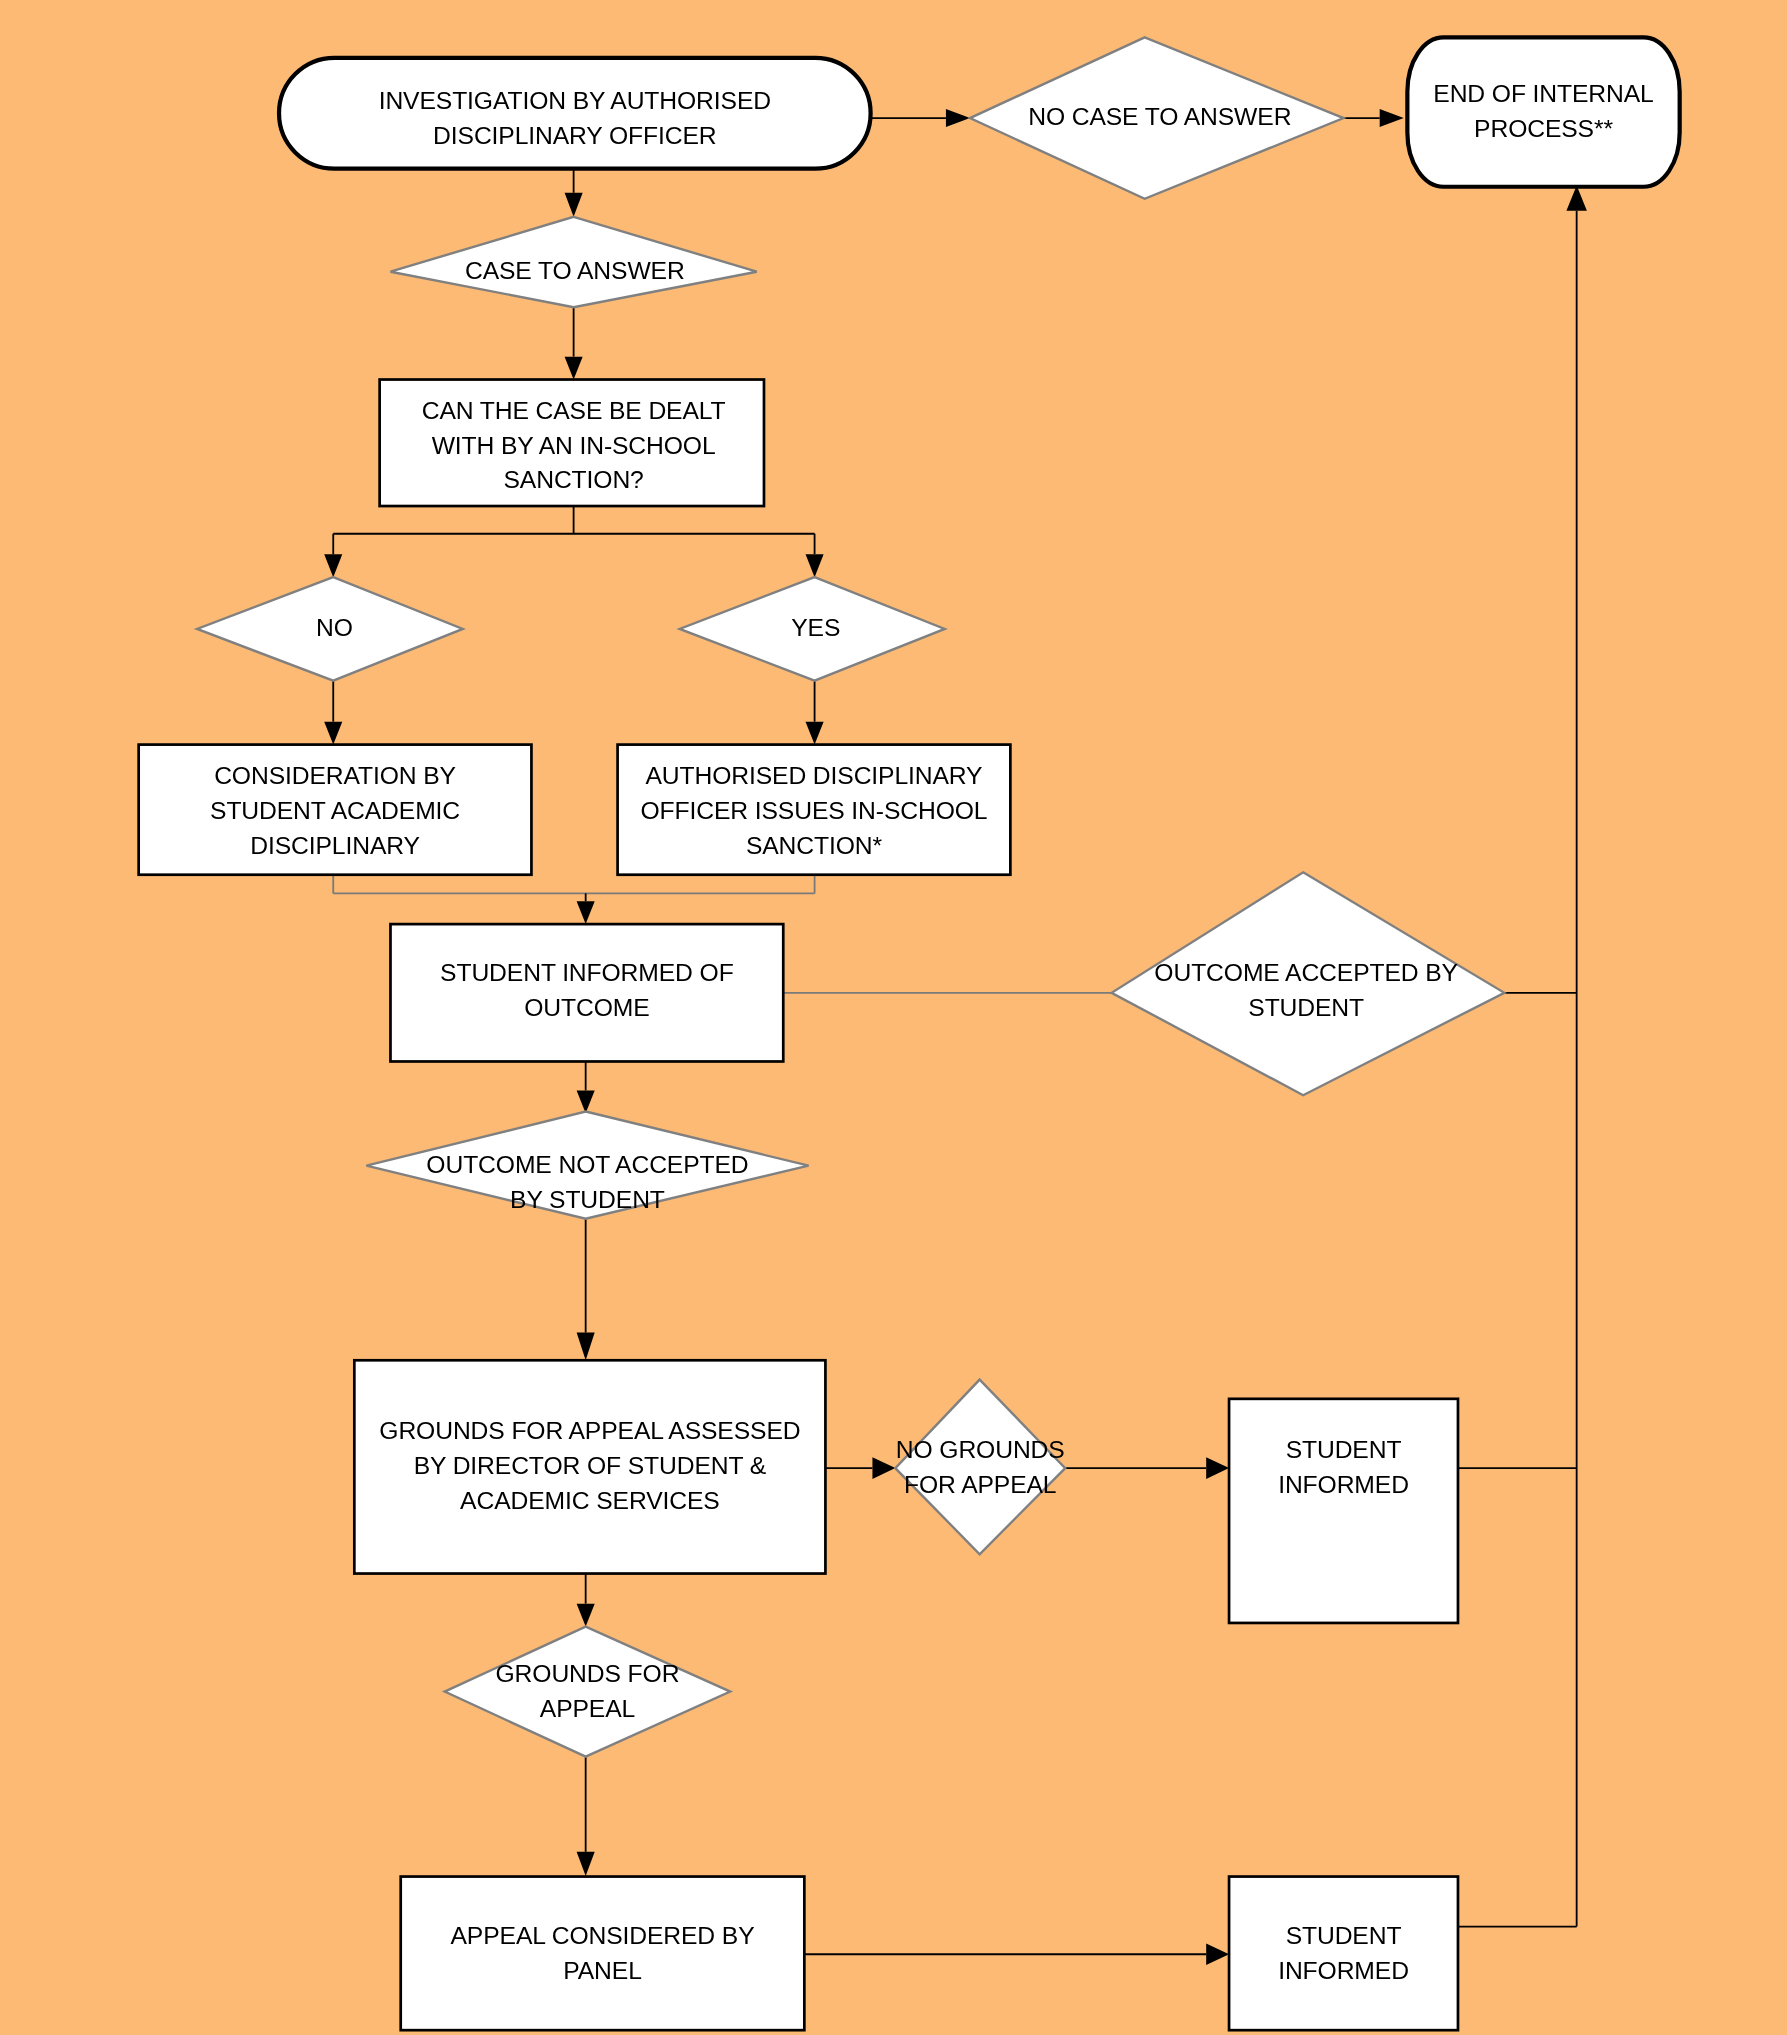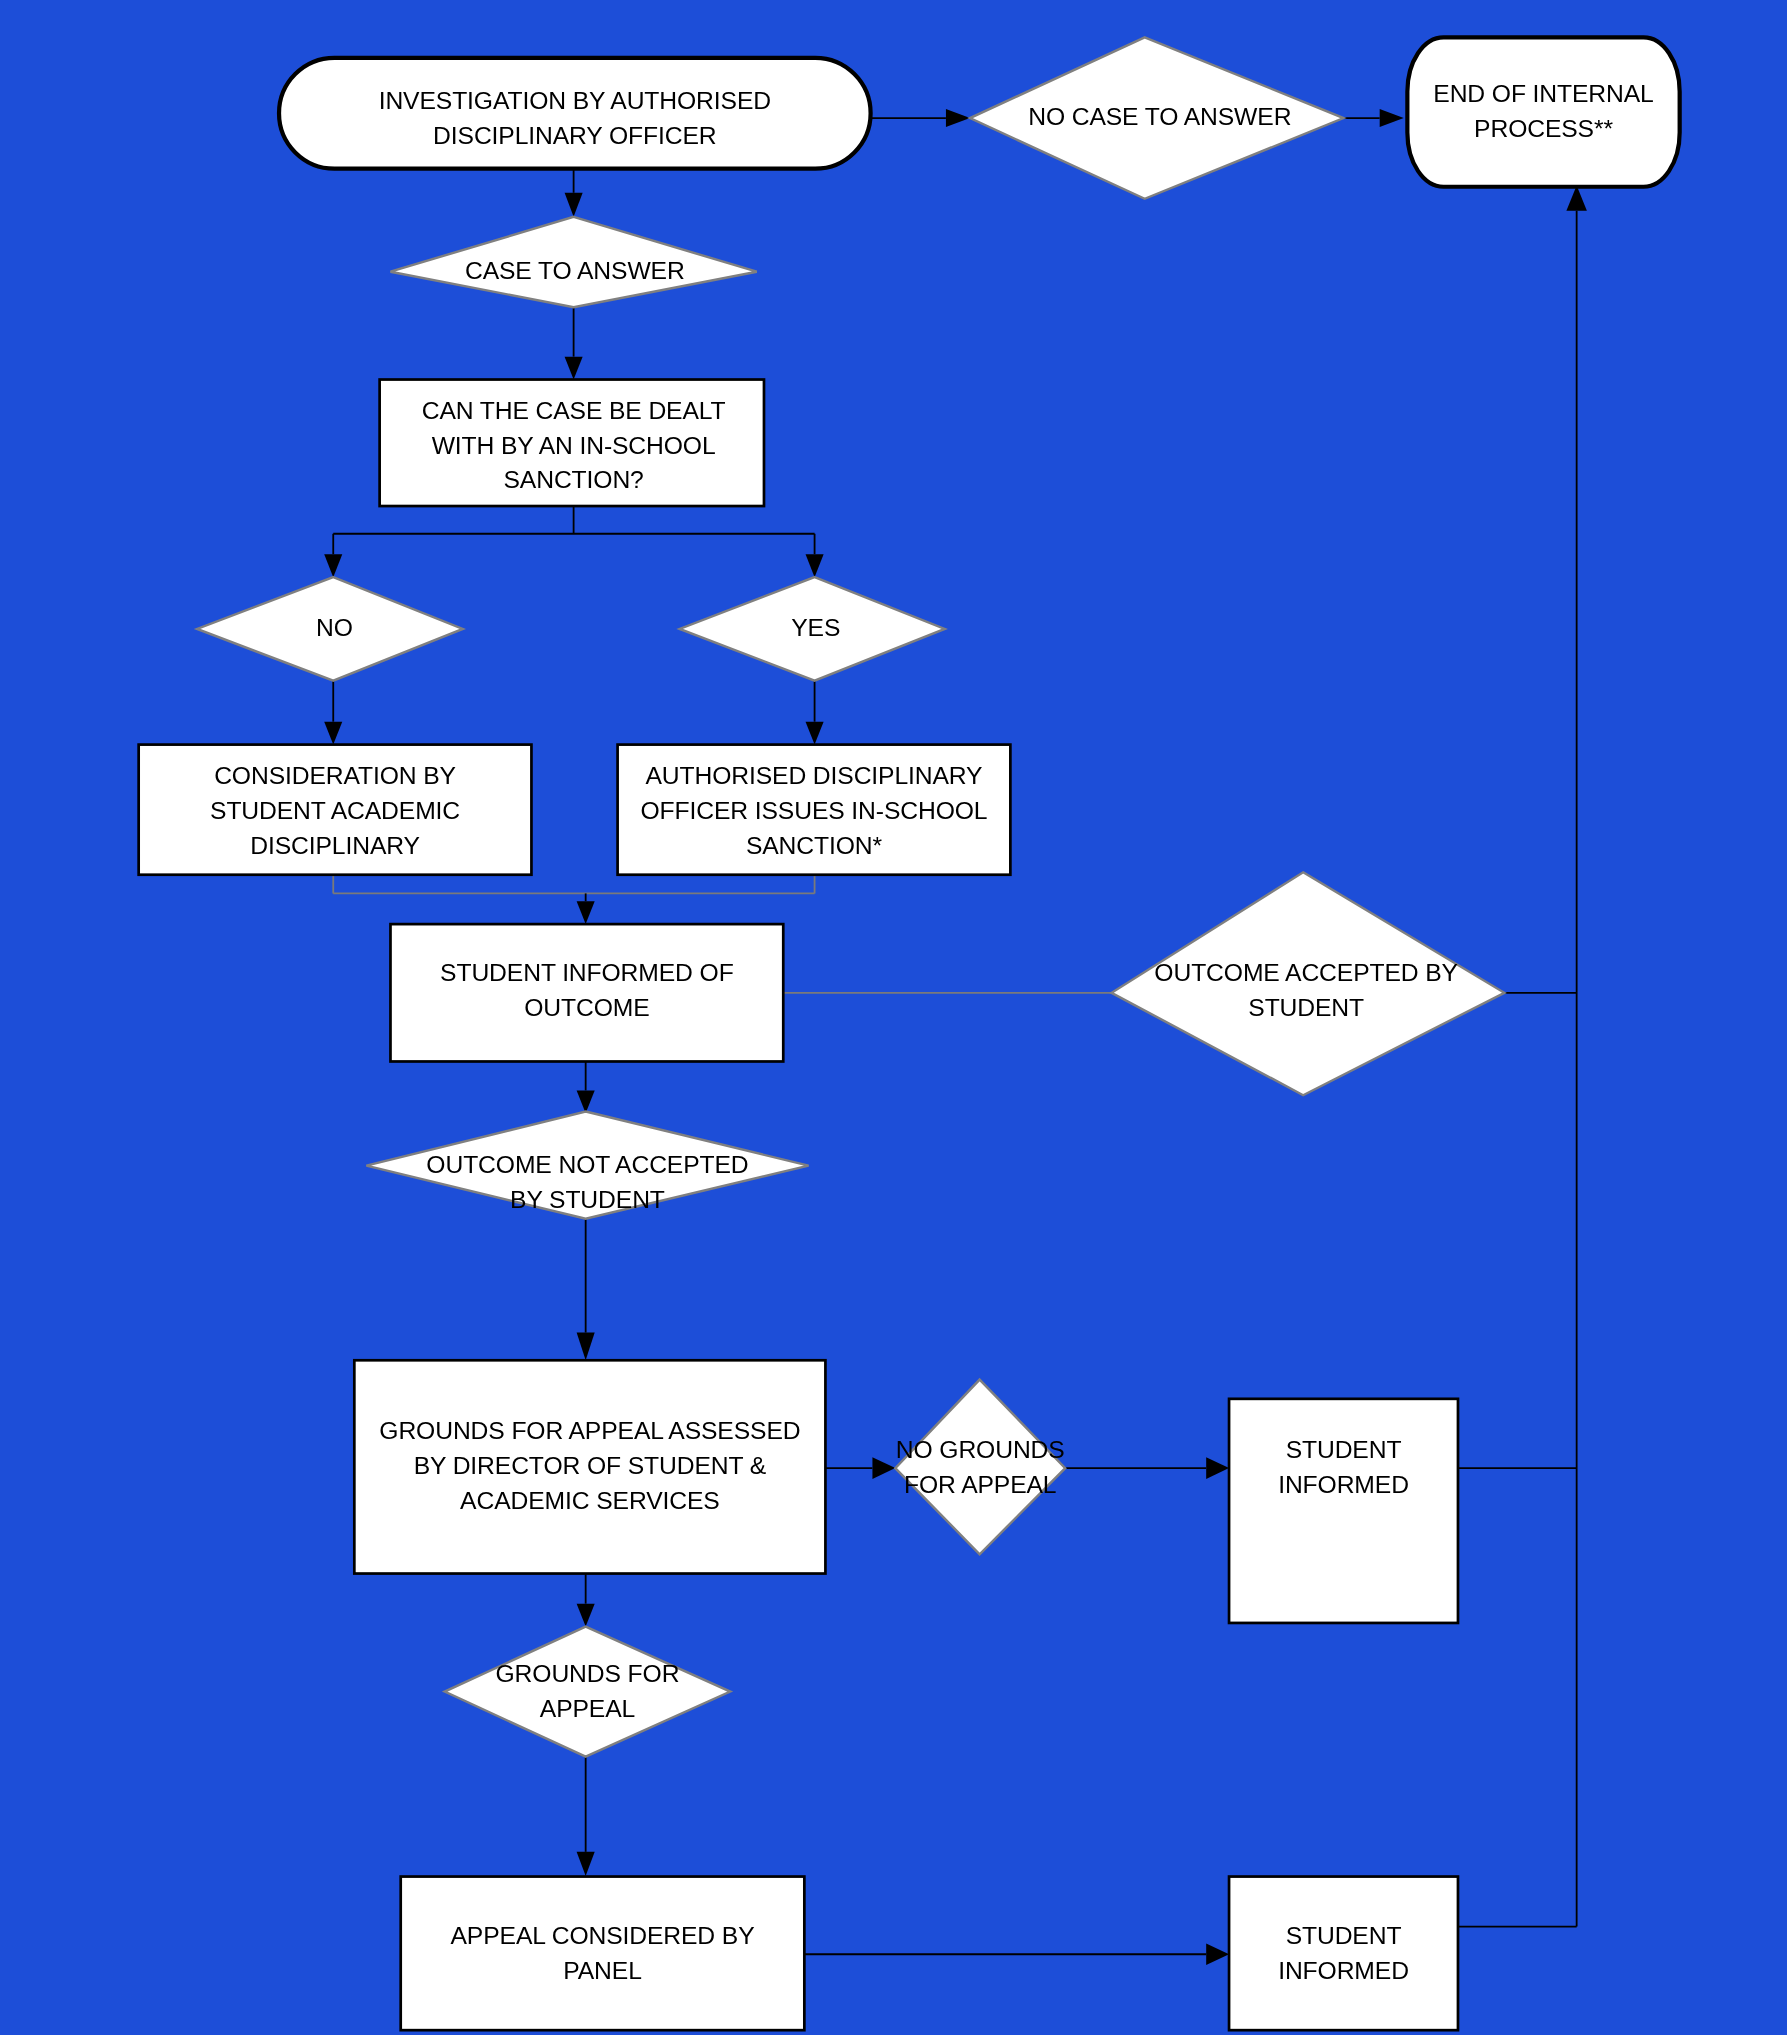--- a/index.html
+++ b/index.html
@@ -7,21 +7,21 @@
     padding: 0;
     background: #ffffff;
   }
   body {
     font-family: "Liberation Sans", sans-serif;
   }
   #canvas {
     position: relative;
     width: 1787px;
     height: 2035px;
-    background: #1d4ed8;
+    background: #fdba74;
     overflow: hidden;
   }
   svg#flow {
     position: absolute;
     top: 0;
     left: 0;
     width: 1787px;
     height: 2035px;
     display: block;
   }

